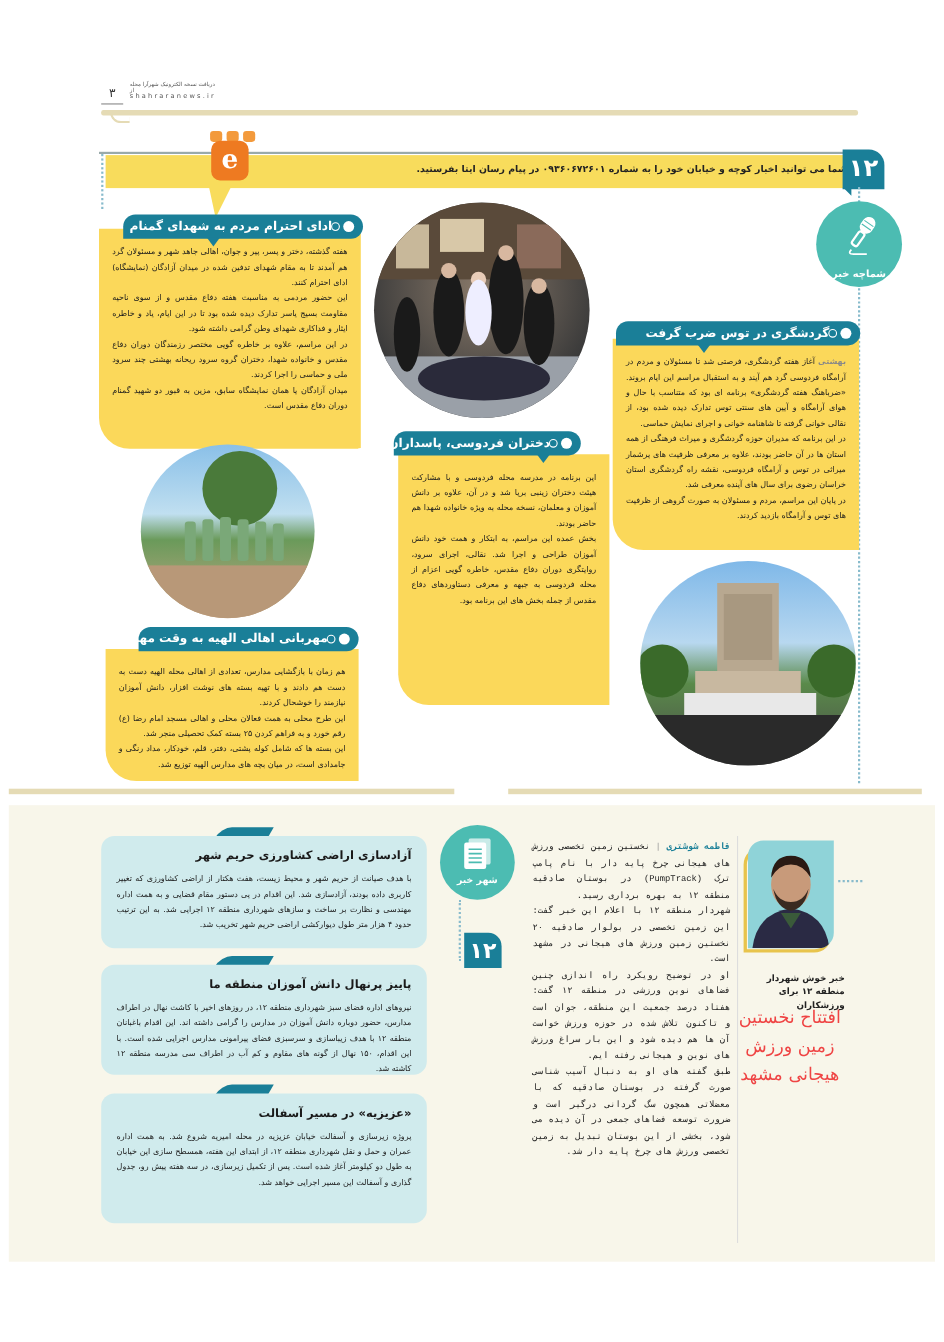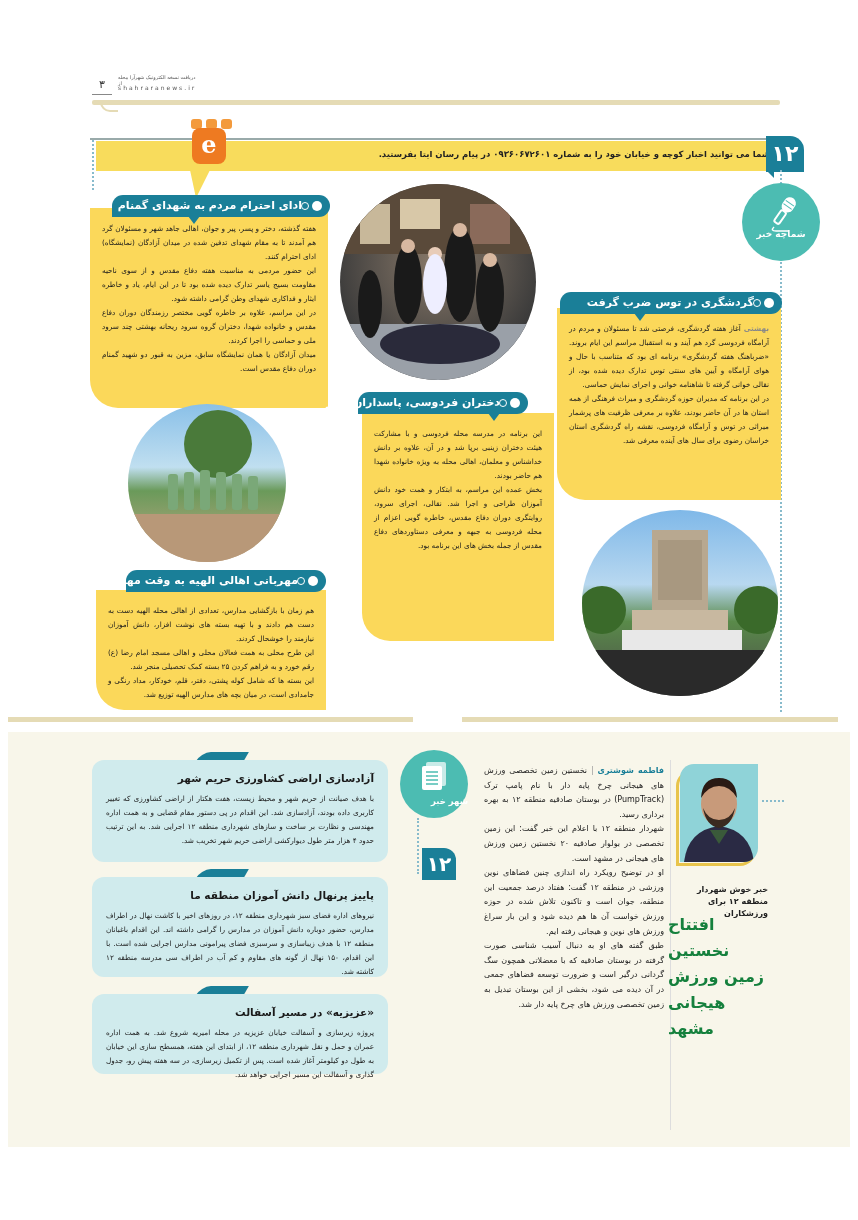--- a/index.html
+++ b/index.html
@@ -23,21 +23,21 @@
   .num12 { left: 766px; top: 136px; width: 38px; height: 36px; background: #1a7f98; border-top-right-radius: 14px; color: #fff; font-weight: bold; font-size: 22px; text-align: center; line-height: 36px; direction: ltr; }
   .num12-tail { left: 766px; top: 170px; width: 0; height: 0; border-top: 8px solid #1a7f98; border-left: 8px solid transparent; }
   .eitaa { left: 192px; top: 128px; width: 34px; height: 36px; background: #ee7a21; border-radius: 8px; color: #fff; font-size: 24px; font-weight: bold; text-align: center; line-height: 34px; font-family: "DejaVu Serif", serif; }
   .eitaa-dots { left: 186px; top: 114px; width: 48px; height: 12px; }
   .eitaa-dots span { display: inline-block; width: 11px; height: 10px; background: #f39a3c; border-radius: 3px; margin: 0 2px; }
   .bubble-tail { left: 190px; top: 170px; width: 0; height: 0; border-top: 28px solid #f8dc5c; border-right: 14px solid transparent; border-left: 6px solid transparent; }
 
   
   .mic-badge { left: 742px; top: 183px; width: 78px; height: 78px; border-radius: 50%; background: #4cbcb2; color: #fff; text-align: center; }
   .mic-badge .mic { position: absolute; left: 24px; top: 10px; width: 34px; height: 40px; }
-  .mic-badge .lbl { position: absolute; bottom: 22px; left: 0; right: 0; font-size: 9px; font-weight: bold; }
+  .mic-badge .lbl { position: absolute; bottom: 6px; left: 0; right: 0; font-size: 9px; font-weight: bold; }
   .vdots { border-right: 2px dotted #8bc; }
 
   
   .card { background: #fbd85a; border-radius: 0 0 0 28px; padding: 14px 12px 10px 12px; font-size: 7.3px; line-height: 14px; text-align: justify; color: #1b1b1b; }
   .card p { margin: 0; }
   .title-pill { background: #1a7f98; color: #fff; font-weight: bold; font-size: 11px; height: 22px; line-height: 22px; border-radius: 11px 11px 11px 0; padding: 0 28px 0 4px; white-space: nowrap; }
   .title-pill .bullet { position: absolute; right: 8px; top: 6px; width: 10px; height: 10px; border-radius: 50%; background: #fff; }
   .title-pill .ring { position: absolute; right: 21px; top: 7px; width: 8px; height: 8px; border-radius: 50%; border: 1.5px solid #fff; }
   .pill-tail { width: 0; height: 0; border-top: 8px solid #1a7f98; border-left: 6px solid transparent; border-right: 6px solid transparent; }
 
@@ -49,33 +49,33 @@
 
   
   .bottom-bg { left: 8px; top: 732px; width: 842px; height: 415px; background: #f8f6ea; }
   .tcard { background: #d0ebed; border-radius: 12px; padding: 12px 14px 10px 14px; }
   .tcard .tt { font-weight: bold; font-size: 10.5px; color: #1a1a1a; margin-bottom: 8px; }
   .tcard .tx { font-size: 7.3px; line-height: 14px; text-align: justify; color: #1b1b1b; }
   .tab { background: #1a7f98; height: 10px; width: 48px; border-radius: 10px 0 0 0; transform: skewX(-30deg); }
 
   .shahr-badge { left: 400px; top: 750px; width: 68px; height: 68px; border-radius: 50%; background: #4cbcb2; color: #fff; text-align: center; }
   .shahr-badge .doc { position: absolute; left: 21px; top: 12px; width: 26px; height: 30px; }
-  .shahr-badge .lbl { position: absolute; bottom: 12px; left: 0; right: 0; font-size: 8.5px; font-weight: bold; text-align: right; }
+  .shahr-badge .lbl { position: absolute; bottom: 12px; left: 0; right: 0; font-size: 8.5px; font-weight: bold; }
   .num12b { left: 422px; top: 848px; width: 34px; height: 32px; background: #1a7f98; border-top-right-radius: 12px; color: #fff; font-weight: bold; font-size: 20px; line-height: 32px; text-align: center; direction: ltr; }
 
   .col-text { font-size: 8px; line-height: 14.6px; text-align: justify; color: #1b1b1b; }
   .col-text .author { color: #1a7f98; font-weight: bold; }
   .col-text .sep { color: #999; }
 
   .portrait { left: 676px; top: 764px; width: 84px; height: 104px; }
   .portrait .frame { position: absolute; left: 0; top: 6px; width: 80px; height: 96px; border: 3px solid #e8c44c; border-radius: 16px 0 16px 0; }
   .portrait .bg { position: absolute; left: 4px; top: 0; width: 78px; height: 98px; background: #8fd3d8; border-radius: 14px 0 14px 0; overflow: hidden; }
 
   .kicker { right: 90px; top: 884px; width: 100px; font-size: 8px; line-height: 12px; font-weight: bold; color: #222; text-align: right; }
-  .headline { right: 90px; top: 912px; width: 100px; font-size: 16px; line-height: 26px; font-weight: bold; color: #15803d; text-align: left; }
+  .headline { right: 90px; top: 912px; width: 100px; font-size: 16px; line-height: 26px; font-weight: normal; color: #ef4444; text-align: center; }
   .col-rule { left: 670px; top: 760px; width: 1px; height: 370px; border-left: 1px solid #ddd; }
 </style>
 </head>
 <body>
 
 <div class="abs pg-num">۳</div>
 <div class="abs pg-dl">دریافت نسخه الکترونیک شهرآرا محله از</div>
 <div class="abs pg-site">shahraranews.ir</div>
 <div class="abs pg-line"></div>
 <div class="abs pg-notch"></div>
@@ -136,20 +136,21 @@
     <ellipse cx="95" cy="100" rx="12" ry="30" fill="#eef"></ellipse>
     <circle cx="120" cy="46" r="7" fill="#d8b8a0"></circle>
     <circle cx="150" cy="76" r="7" fill="#d8b8a0"></circle>
     <ellipse cx="100" cy="160" rx="60" ry="20" fill="#2a2a3a"></ellipse>
   </svg>
 </div>
 
 <div class="abs card" style="left:557px; top:308px; width:224px; height:192px;">
   <p><span style="color:#888; font-weight:bold;">بهشتی</span> <span>آغاز هفته گردشگری، فرصتی شد تا مسئولان و مردم در آرامگاه فردوسی گرد هم آیند و به استقبال مراسم این ایام بروند. «ضرباهنگ هفته گردشگری» برنامه ای بود که متناسب با حال و هوای آرامگاه و آیین های سنتی توس تدارک دیده شده بود، از نقالی خوانی گرفته تا شاهنامه خوانی و اجرای نمایش حماسی.</span></p>
   <p>در این برنامه که مدیران حوزه گردشگری و میراث فرهنگی از همه استان ها در آن حاضر بودند، علاوه بر معرفی ظرفیت های پرشمار میراثی در توس و آرامگاه فردوسی، نقشه راه گردشگری استان خراسان رضوی برای سال های آینده معرفی شد.</p>
+  <p>در پایان این مراسم، مردم و مسئولان به صورت گروهی از ظرفیت های توس و آرامگاه بازدید کردند.</p>
 </div>
 <div class="abs title-pill" style="right:76px; top:292px; width:222px;">
   <span class="bullet"></span>
   <span class="ring"></span>
   <span>گردشگری در توس ضرب گرفت</span>
 </div>
 <div class="abs pill-tail" style="left:634px; top:313px;"></div>
 
 <div class="abs photo" style="left:582px; top:510px; width:196px; height:186px; background: linear-gradient(#7fb8e8, #b8d8f0 40%, #5a8a4a 60%, #4a4a4a);">
   <svg width="196" height="186" viewBox="0 0 196 186">
@@ -157,21 +158,21 @@
     <rect x="76" y="30" width="44" height="60" fill="#a89880"></rect>
     <rect x="50" y="100" width="96" height="20" fill="#c8b8a0"></rect>
     <circle cx="20" cy="100" r="24" fill="#3a6a2a"></circle>
     <circle cx="176" cy="100" r="24" fill="#3a6a2a"></circle>
     <rect x="40" y="120" width="120" height="20" fill="#e8e8e8"></rect>
     <rect x="0" y="140" width="196" height="46" fill="#2a2a2a"></rect>
   </svg>
 </div>
 
 <div class="abs card" style="left:362px; top:413px; width:192px; height:228px;">
-  <p>این برنامه در مدرسه محله فردوسی و با مشارکت هیئت دختران زینبی برپا شد و در آن، علاوه بر دانش خداشناس و معلمان، اهالی محله به ویژه خانواده شهدا هم حاضر بودند.</p>
+  <p>این برنامه در مدرسه محله فردوسی و با مشارکت هیئت دختران زینبی برپا شد و در آن، علاوه بر دانش آموزان و معلمان، نسخه محله به ویژه خانواده شهدا هم حاضر بودند.</p>
   <p>بخش عمده این مراسم، به ابتکار و همت خود دانش آموزان طراحی و اجرا شد. نقالی، اجرای سرود، روایتگری دوران دفاع مقدس، خاطره گویی اعزام از محله فردوسی به جبهه و معرفی دستاوردهای دفاع مقدس از جمله بخش های این برنامه بود.</p>
 </div>
 <div class="abs title-pill" style="right:330px; top:392px; width:170px;">
   <span class="bullet"></span>
   <span class="ring"></span>
   <span>دختران فردوسی، پاسداران ایثار</span>
 </div>
 <div class="abs pill-tail" style="left:488px; top:413px;"></div>
 
 <div class="abs photo" style="left:128px; top:404px; width:158px; height:158px; background: linear-gradient(#8ac0e8, #c0dff0 40%, #6a9a5a 55%, #c8a888);">
@@ -211,40 +212,40 @@
   <div class="tx">با هدف صیانت از حریم شهر و محیط زیست، هفت هکتار از اراضی کشاورزی که تغییر کاربری داده بودند، آزادسازی شد. این اقدام در پی دستور مقام قضایی و به همت اداره مهندسی و نظارت بر ساخت و سازهای شهرداری منطقه ۱۲ اجرایی شد. به این ترتیب حدود ۴ هزار متر طول دیوارکشی اراضی حریم شهر تخریب شد.</div>
 </div>
 
 <div class="abs tab" style="left:198px; top:869px;"></div>
 <div class="abs tcard" style="left:92px; top:877px; width:296px; height:100px;">
   <div class="tt">پاییز پرنهال دانش آموزان منطقه ما</div>
   <div class="tx">نیروهای اداره فضای سبز شهرداری منطقه ۱۲، در روزهای اخیر با کاشت نهال در اطراف مدارس، حضور دوباره دانش آموزان در مدارس را گرامی داشته اند. این اقدام باغبانان منطقه ۱۲ با هدف زیباسازی و سرسبزی فضای پیرامونی مدارس اجرایی شده است. با این اقدام، ۱۵۰ نهال از گونه های مقاوم و کم آب در اطراف سی مدرسه منطقه ۱۲ کاشته شد.</div>
 </div>
 
 <div class="abs tab" style="left:198px; top:986px;"></div>
-<div class="abs tcard" style="left:92px; top:994px; width:296px; height:80px;">
+<div class="abs tcard" style="left:92px; top:994px; width:296px; height:118px;">
   <div class="tt">«عزیزیه» در مسیر آسفالت</div>
   <div class="tx">پروژه زیرسازی و آسفالت خیابان عزیزیه در محله امیریه شروع شد. به همت اداره عمران و حمل و نقل شهرداری منطقه ۱۲، از ابتدای این هفته، همسطح سازی این خیابان به طول دو کیلومتر آغاز شده است. پس از تکمیل زیرسازی، در سه هفته پیش رو، جدول گذاری و آسفالت این مسیر اجرایی خواهد شد.</div>
 </div>
 
 <div class="abs shahr-badge">
   <svg class="doc" viewBox="0 0 26 30">
     <rect x="5" y="0" width="20" height="24" rx="2" fill="#fff" opacity="0.7"></rect>
     <rect x="1" y="4" width="20" height="24" rx="2" fill="#fff"></rect>
     <line x1="5" y1="10" x2="17" y2="10" stroke="#4cbcb2" stroke-width="1.5"></line>
     <line x1="5" y1="14" x2="17" y2="14" stroke="#4cbcb2" stroke-width="1.5"></line>
     <line x1="5" y1="18" x2="17" y2="18" stroke="#4cbcb2" stroke-width="1.5"></line>
     <line x1="5" y1="22" x2="17" y2="22" stroke="#4cbcb2" stroke-width="1.5"></line>
   </svg>
   <span class="lbl">شهر خبر</span>
 </div>
 <div class="abs vdots" style="left:417px; top:818px; width:2px; height:56px;"></div>
 <div class="abs num12b">۱۲</div>
 
-<div class="abs col-text" style="left:484px; top:764px; width:180px;">
+<div class="abs col-text" style="left:484px; top:764px; width:180px;font-family:Liberation Mono, monospace;">
   <p><span class="author">فاطمه شوشتری</span> <span class="sep">|</span> <span>نخستین زمین تخصصی ورزش های هیجانی چرخ پایه دار با نام پامپ ترک (PumpTrack) در بوستان صادقیه منطقه ۱۲ به بهره برداری رسید.</span></p>
   <p>شهردار منطقه ۱۲ با اعلام این خبر گفت: این زمین تخصصی در بولوار صادقیه ۲۰ نخستین زمین ورزش های هیجانی در مشهد است.</p>
   <p>او در توضیح رویکرد راه اندازی چنین فضاهای نوین ورزشی در منطقه ۱۲ گفت: هفتاد درصد جمعیت این منطقه، جوان است و تاکنون تلاش شده در حوزه ورزش خواست آن ها هم دیده شود و این بار سراغ ورزش های نوین و هیجانی رفته ایم.</p>
   <p>طبق گفته های او به دنبال آسیب شناسی صورت گرفته در بوستان صادقیه که با معضلاتی همچون سگ گردانی درگیر است و ضرورت توسعه فضاهای جمعی در آن دیده می شود، بخشی از این بوستان تبدیل به زمین تخصصی ورزش های چرخ پایه دار شد.</p>
 </div>
 <div class="abs col-rule"></div>
 
 <div class="abs portrait">
   <div class="frame"></div>
   <div class="bg">

